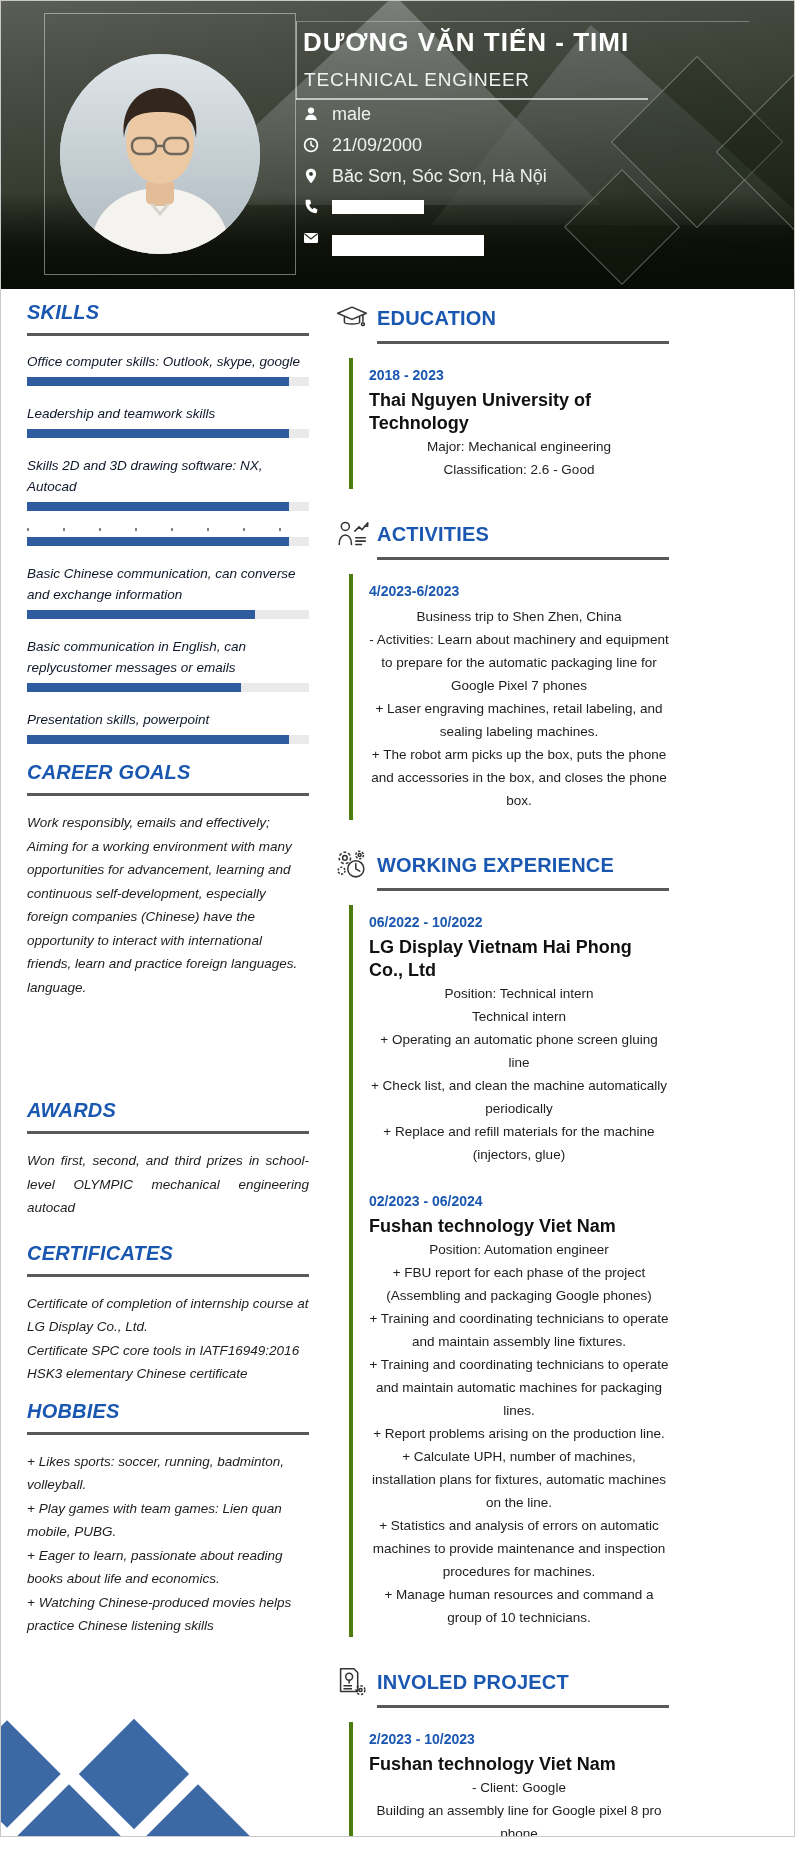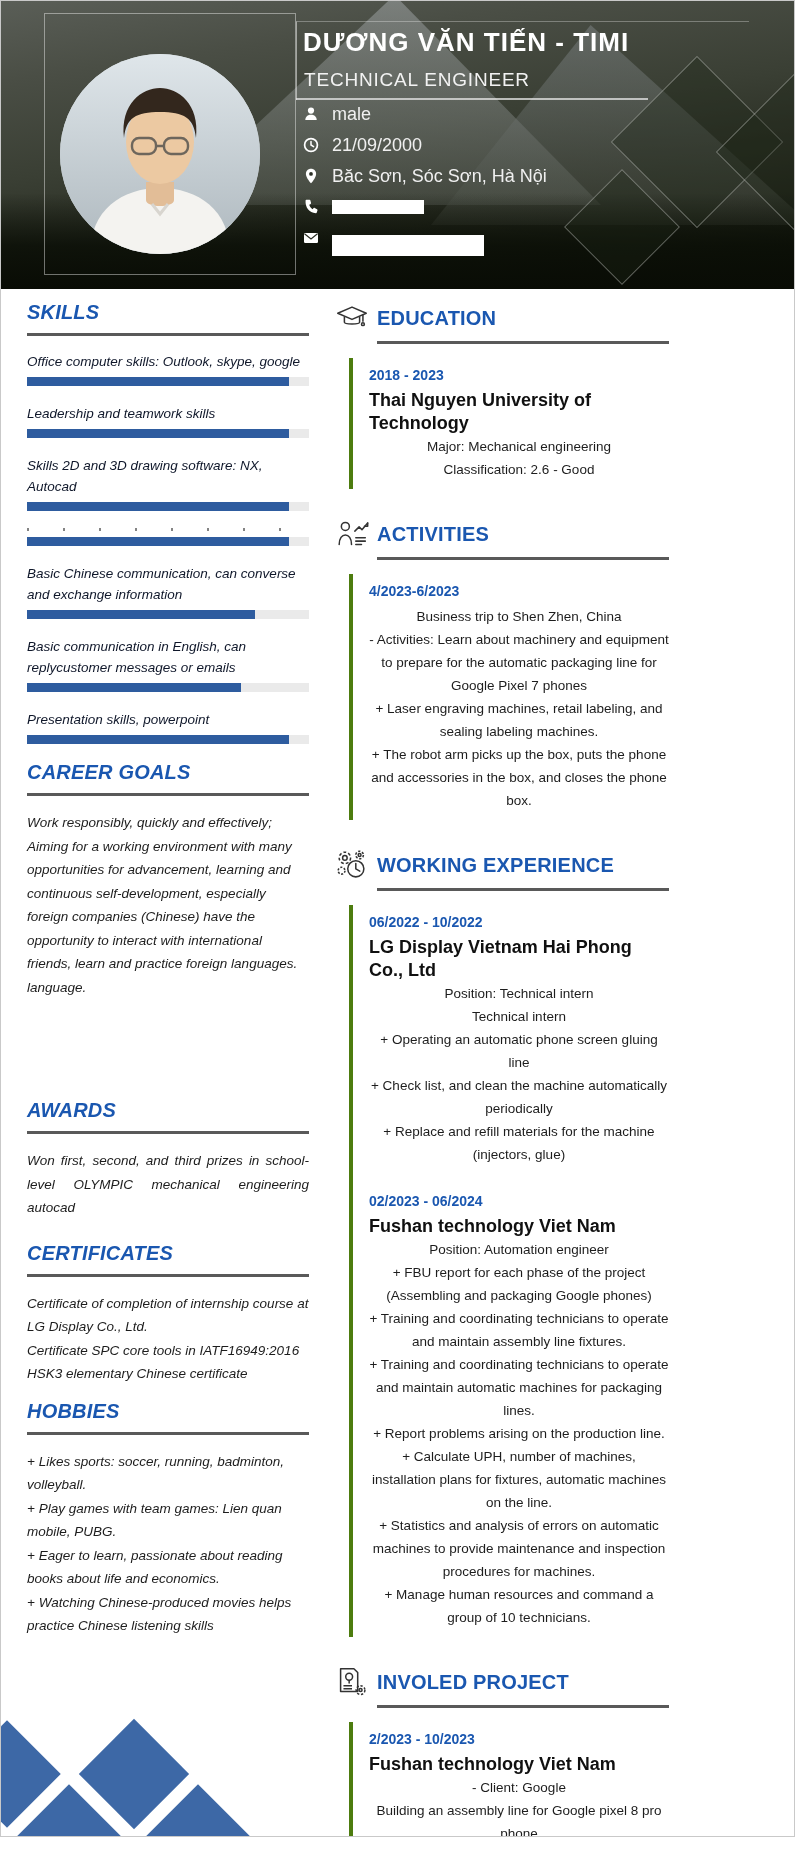--- a/index.html
+++ b/index.html
@@ -207,21 +207,21 @@
         <div class="skill-label">Presentation skills, powerpoint</div>
         <div class="bar">
             <div class="fill" style="width: 93%;"></div>
           </div>
       </div>
     </section>
 
     <section class="sec-career">
       <h2 class="lhead">CAREER GOALS</h2>
       <div class="rule"></div>
-      <p class="ltext">Work responsibly, quickly and effectively;</p>
+      <p class="ltext">Work responsibly, emails and effectively;</p>
       <p class="ltext">Aiming for a working environment with many opportunities for advancement, learning and continuous self-development, especially foreign companies (Chinese) have the opportunity to interact with international friends, learn and practice foreign languages. language.</p>
     </section>
 
     <section class="sec-awards">
       <h2 class="lhead">AWARDS</h2>
       <div class="rule"></div>
       <p class="ltext just">Won first, second, and third prizes in school-level OLYMPIC mechanical engineering autocad</p>
     </section>
 
     <section class="sec-certs">

